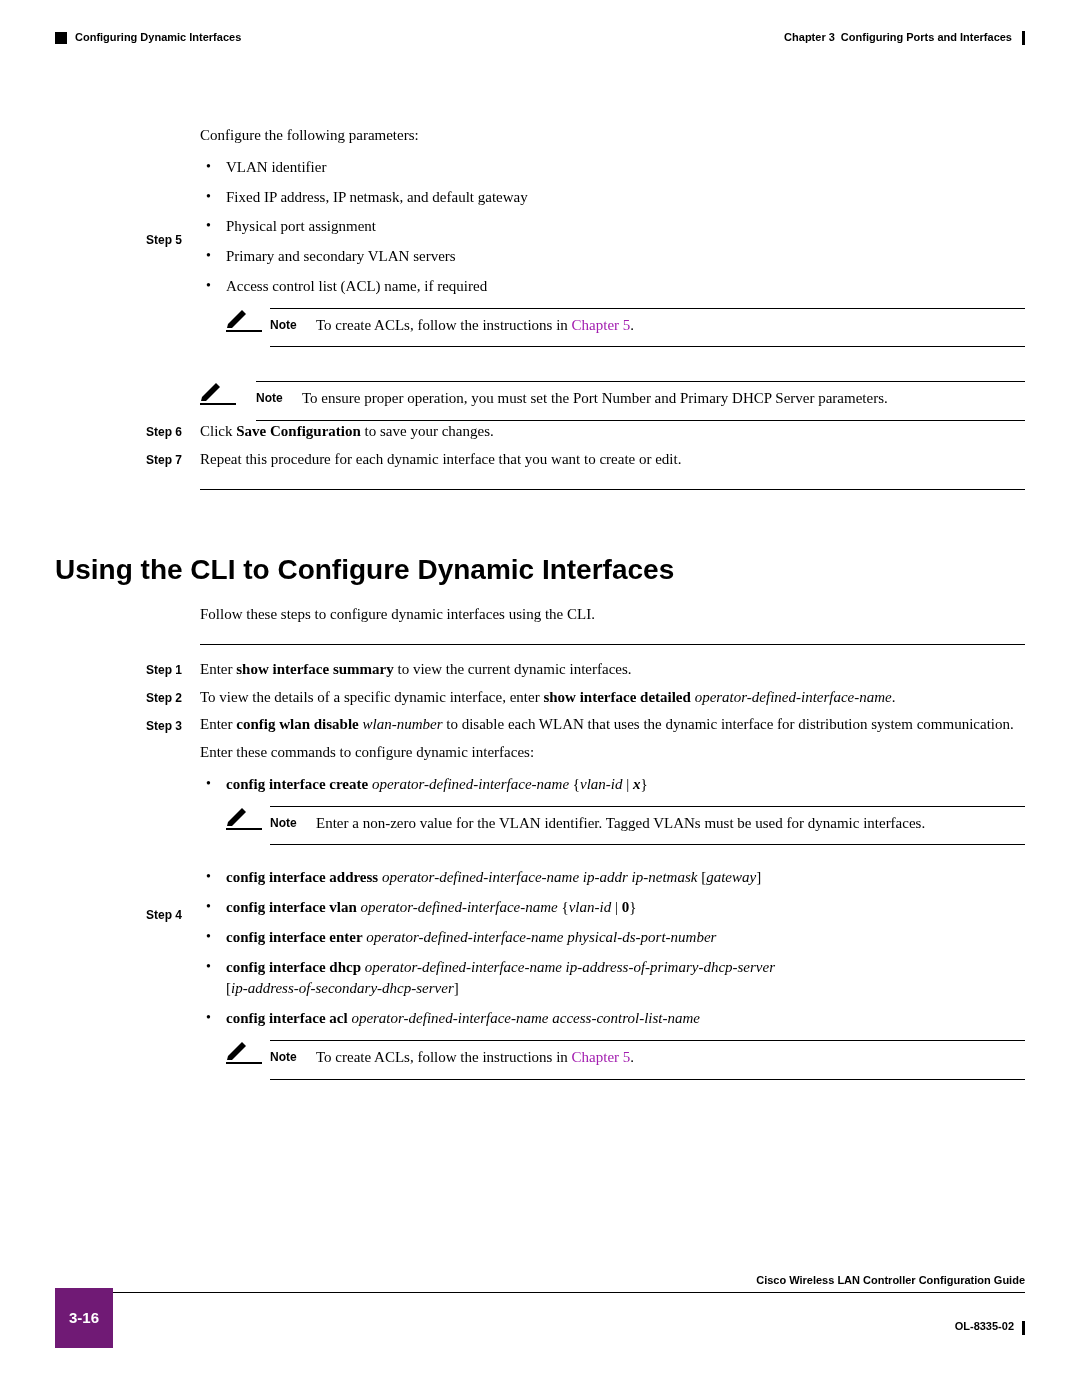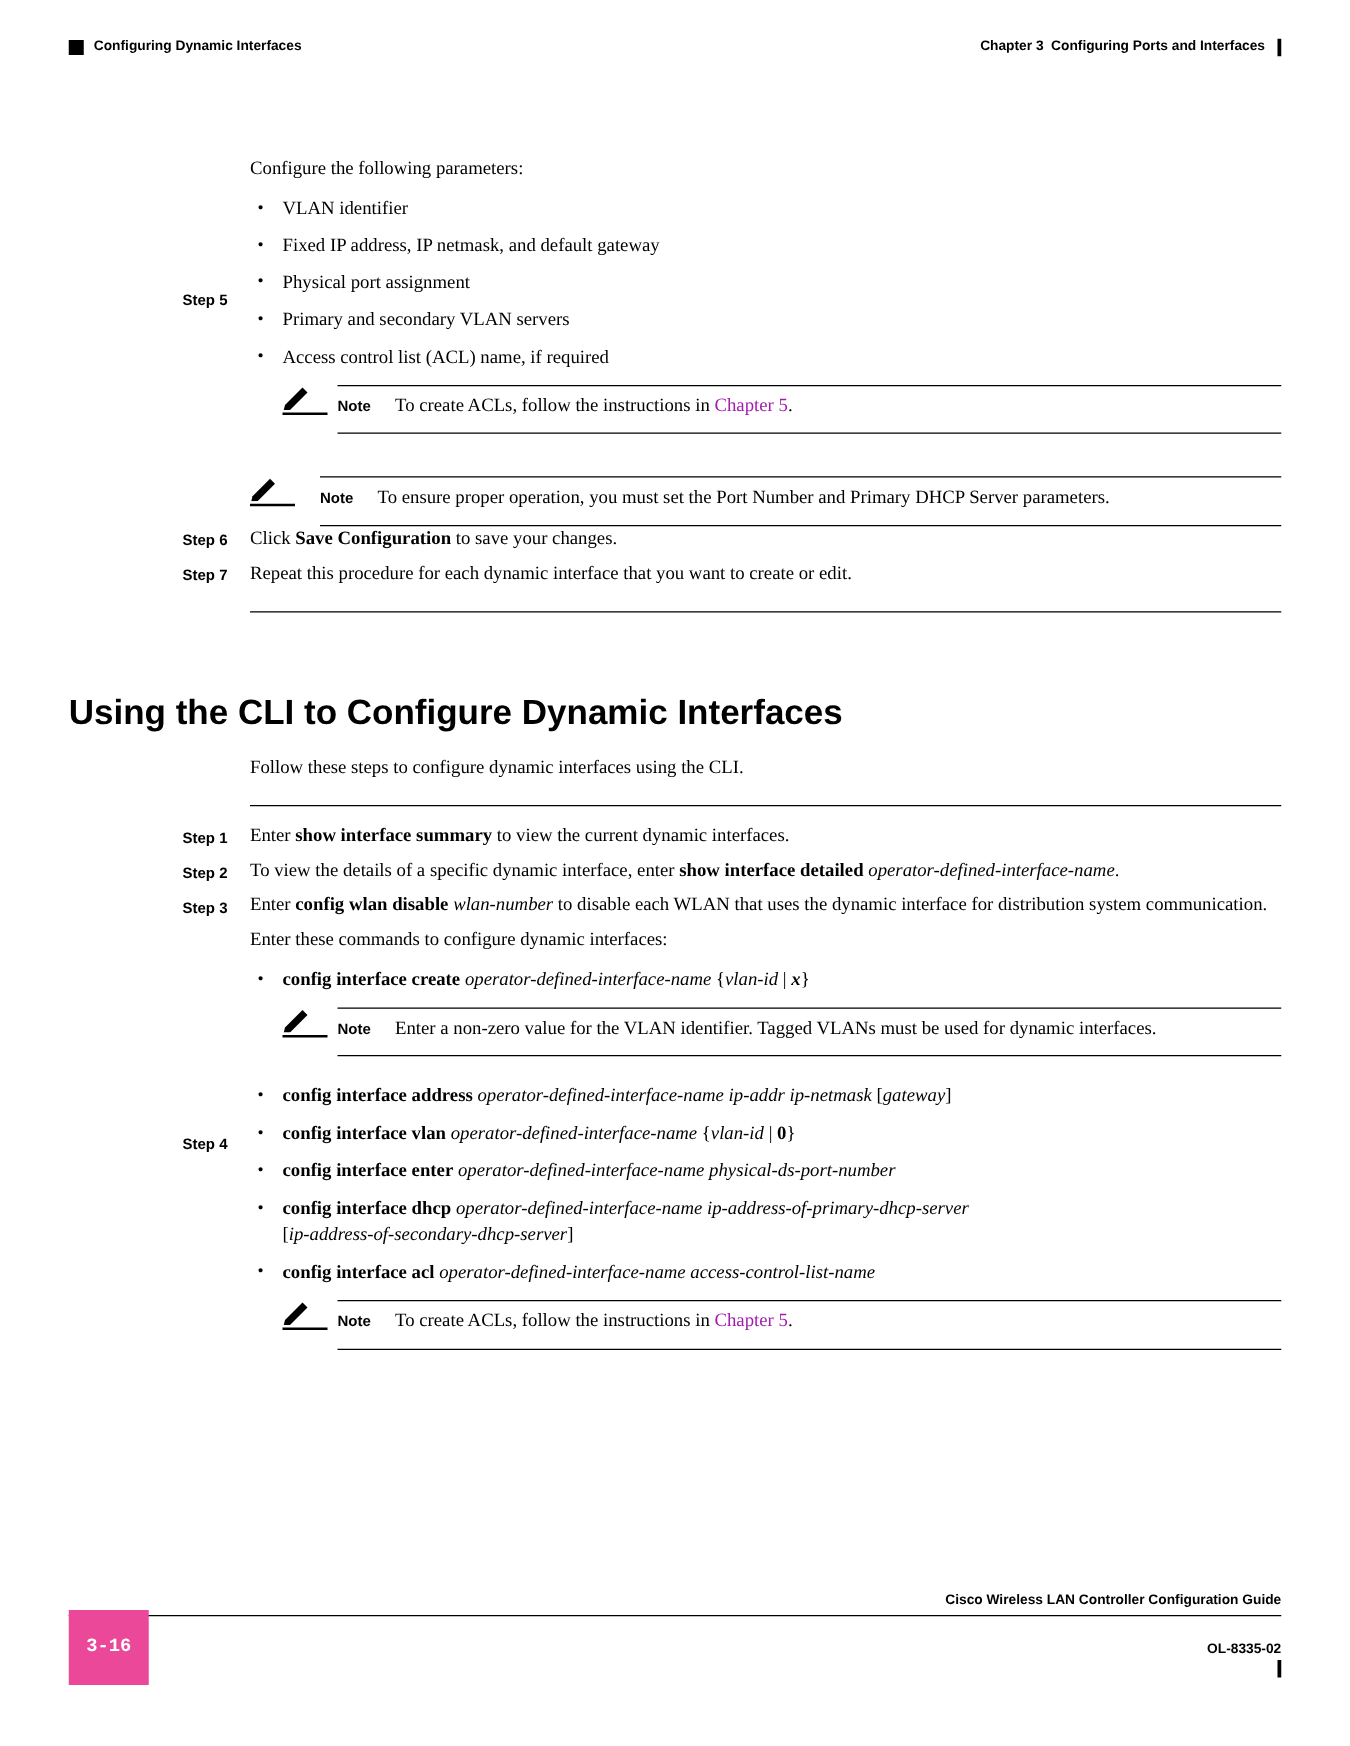--- a/index.html
+++ b/index.html
@@ -142,30 +142,29 @@
     border-bottom: 1.5px solid #000;
     padding-bottom: 3px;
   }
   .footer-bottom {
     display: flex;
     justify-content: space-between;
     align-items: center;
     margin-top: 4px;
   }
   .page-badge {
-    background: #ec4899;
+    background: #701a75;
     color: #fff;
     font-weight: bold;
     font-size: 15px;
     padding: 19px 14px;
     position: relative;
     top: -9px;
-    font-family: Liberation Mono, monospace;
-  }
-  .footer-bottom .right { display: flex; align-items: flex-end; font-weight: bold; flex-direction: column; }
+  }
+  .footer-bottom .right { display: flex; align-items: flex-end; font-weight: bold; }
   .footer-bottom .right .bar { width: 3px; height: 14px; background: #000; margin-left: 8px; }
 </style>
 </head>
 <body>
 
 <div class="header">
   <div class="header-left">
     <span class="blk"></span>
     <span>Configuring Dynamic Interfaces</span>
   </div>

